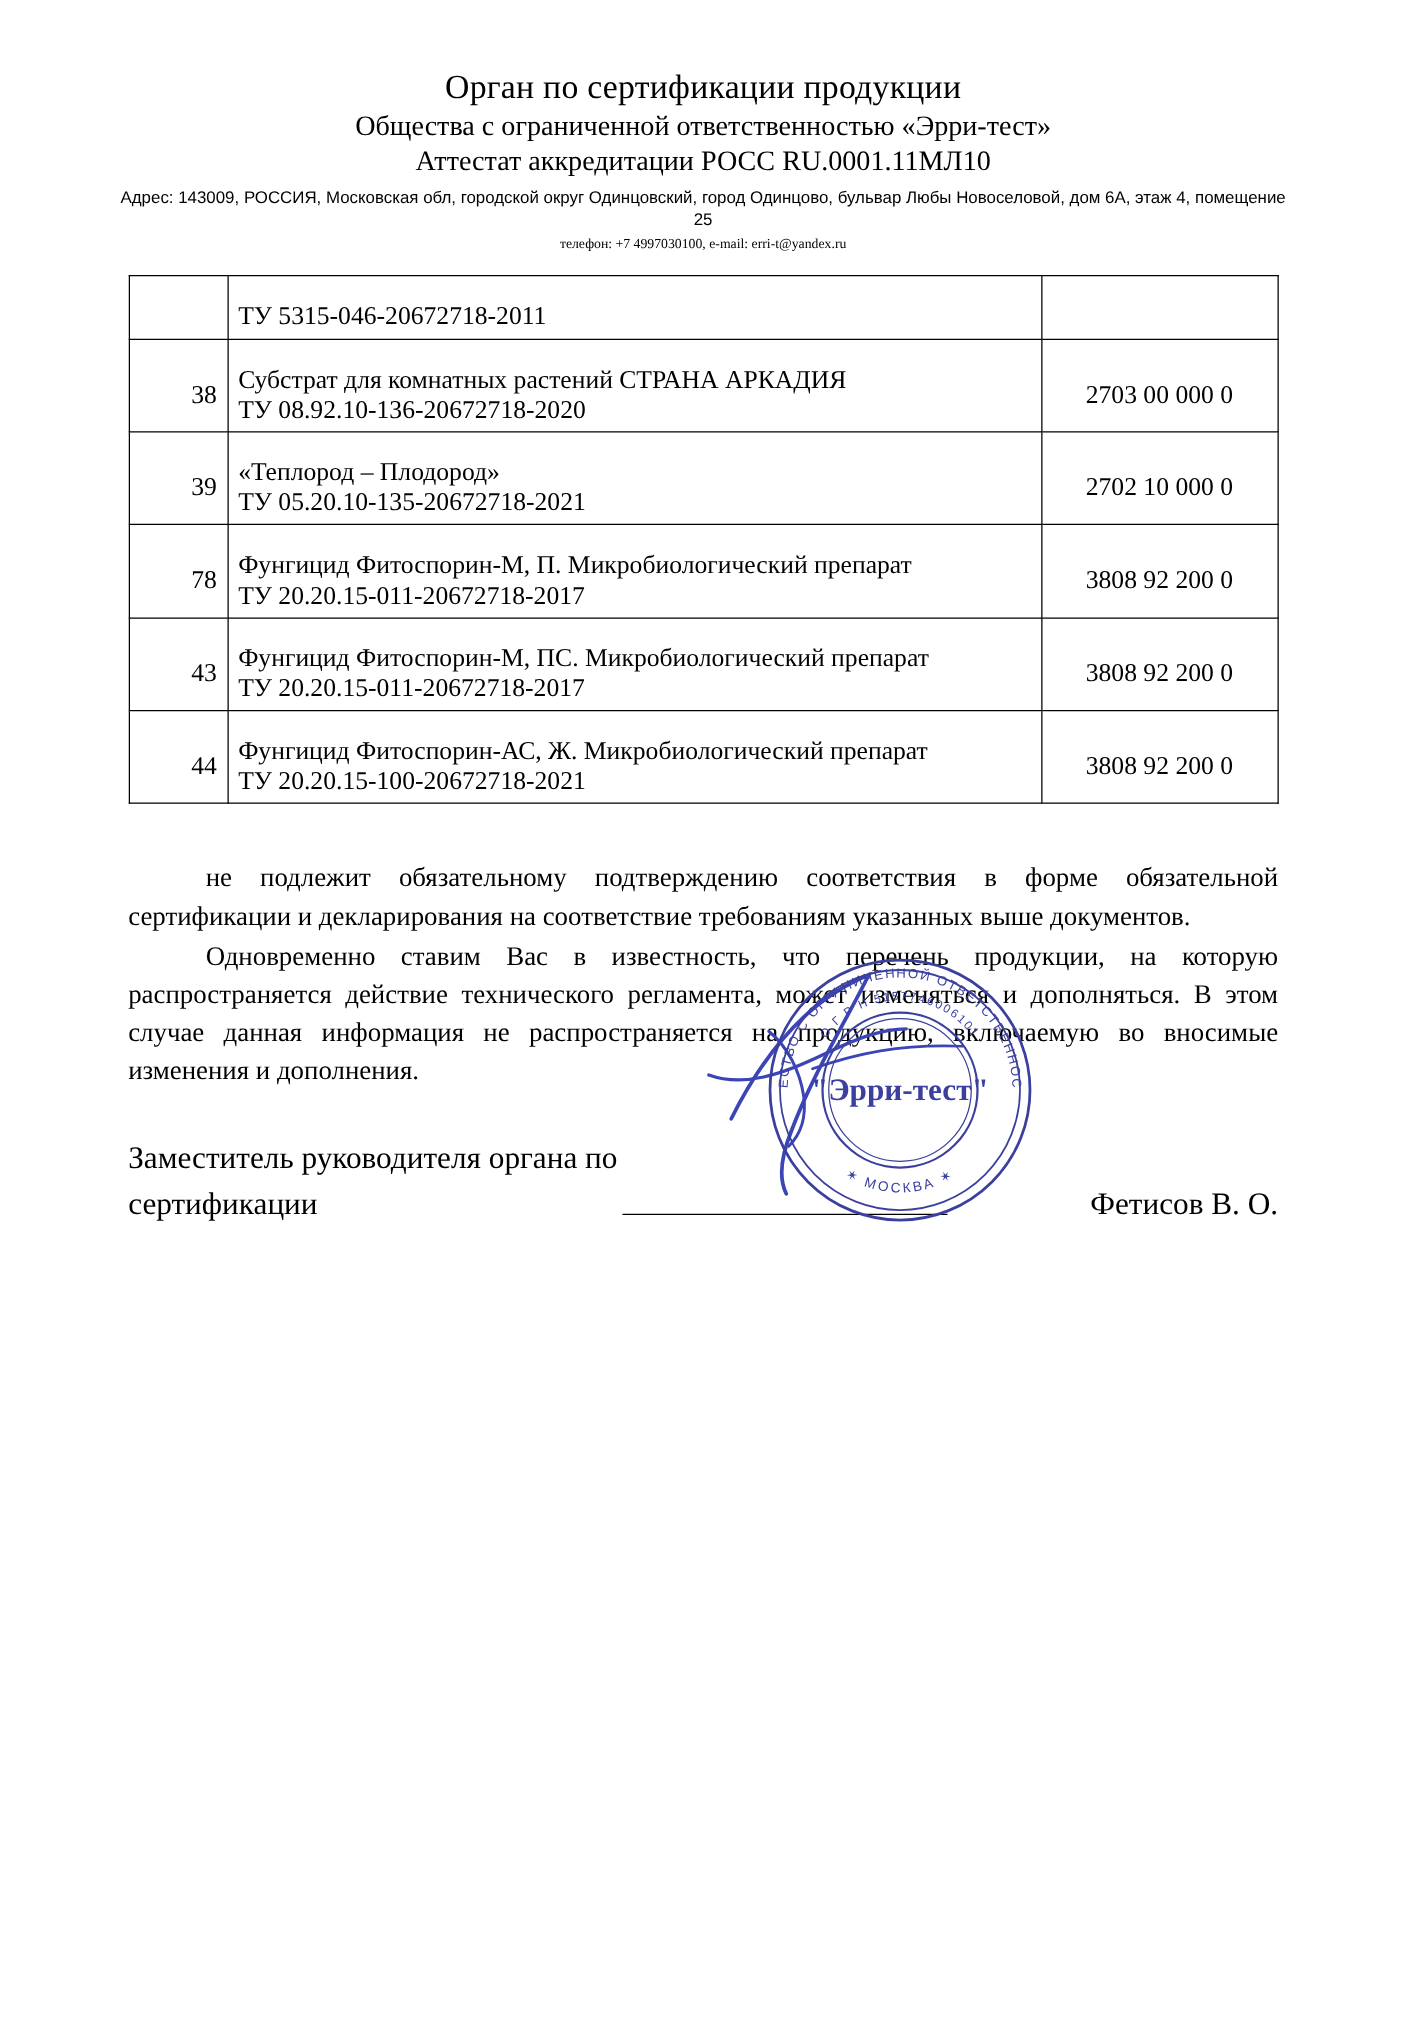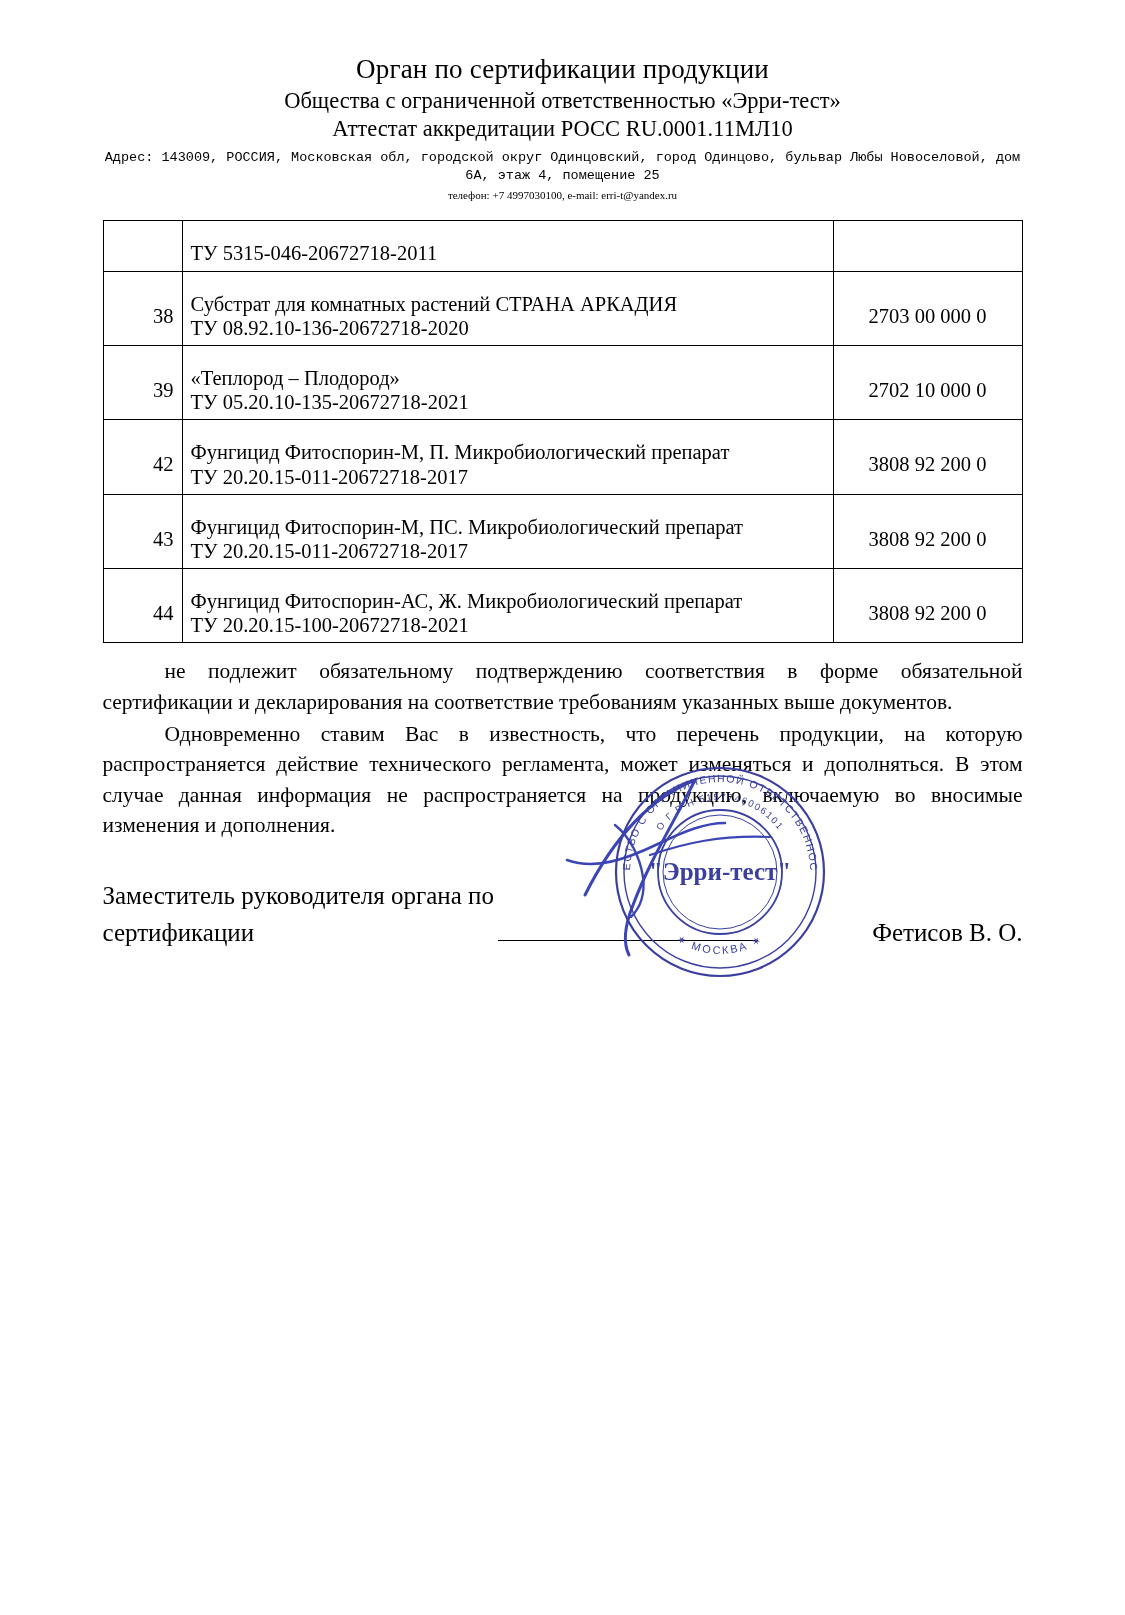--- a/index.html
+++ b/index.html
@@ -40,21 +40,21 @@
   }
   .header .h-line3 {
     font-size: 22.5px;
     line-height: 1.28;
   }
   .header .h-addr {
     font-size: 13.5px;
     line-height: 1.35;
     margin-top: 5px;
     padding: 0 96px;
-    font-family: Liberation Mono, monospace;
+    font-family: Liberation Sans, sans-serif;
   }
   .header .h-phone {
     font-size: 11px;
     line-height: 1.35;
     margin-top: 2px;
   }
 
   
   .tbl-wrap {
     margin: 18px auto 0 auto;
@@ -83,21 +83,21 @@
   td.col-code {
     width: 172px;
     text-align: center;
     white-space: nowrap;
   }
   .nm-line { display: block; }
 
   
   .body-text {
     width: 920px;
-    margin: 13px auto 0 auto;
+    margin: 44px auto 0 auto;
     font-size: 21.5px;
     line-height: 1.42;
     text-align: justify;
   }
   .body-text p {
     margin: 0 0 1px 0;
     text-indent: 62px;
   }
 
   
@@ -177,21 +177,21 @@
         </tr>
         <tr>
           <td class="col-num">39</td>
           <td class="col-name">
             <span class="nm-line">«Теплород – Плодород»</span>
             <span class="nm-line">ТУ 05.20.10-135-20672718-2021</span>
           </td>
           <td class="col-code">2702 10 000 0</td>
         </tr>
         <tr>
-          <td class="col-num">42</td>
+          <td class="col-num">78</td>
           <td class="col-name">
             <span class="nm-line">Фунгицид Фитоспорин-М, П. Микробиологический препарат</span>
             <span class="nm-line">ТУ 20.20.15-011-20672718-2017</span>
           </td>
           <td class="col-code">3808 92 200 0</td>
         </tr>
         <tr>
           <td class="col-num">43</td>
           <td class="col-name">
             <span class="nm-line">Фунгицид Фитоспорин-М, ПС. Микробиологический препарат</span>

